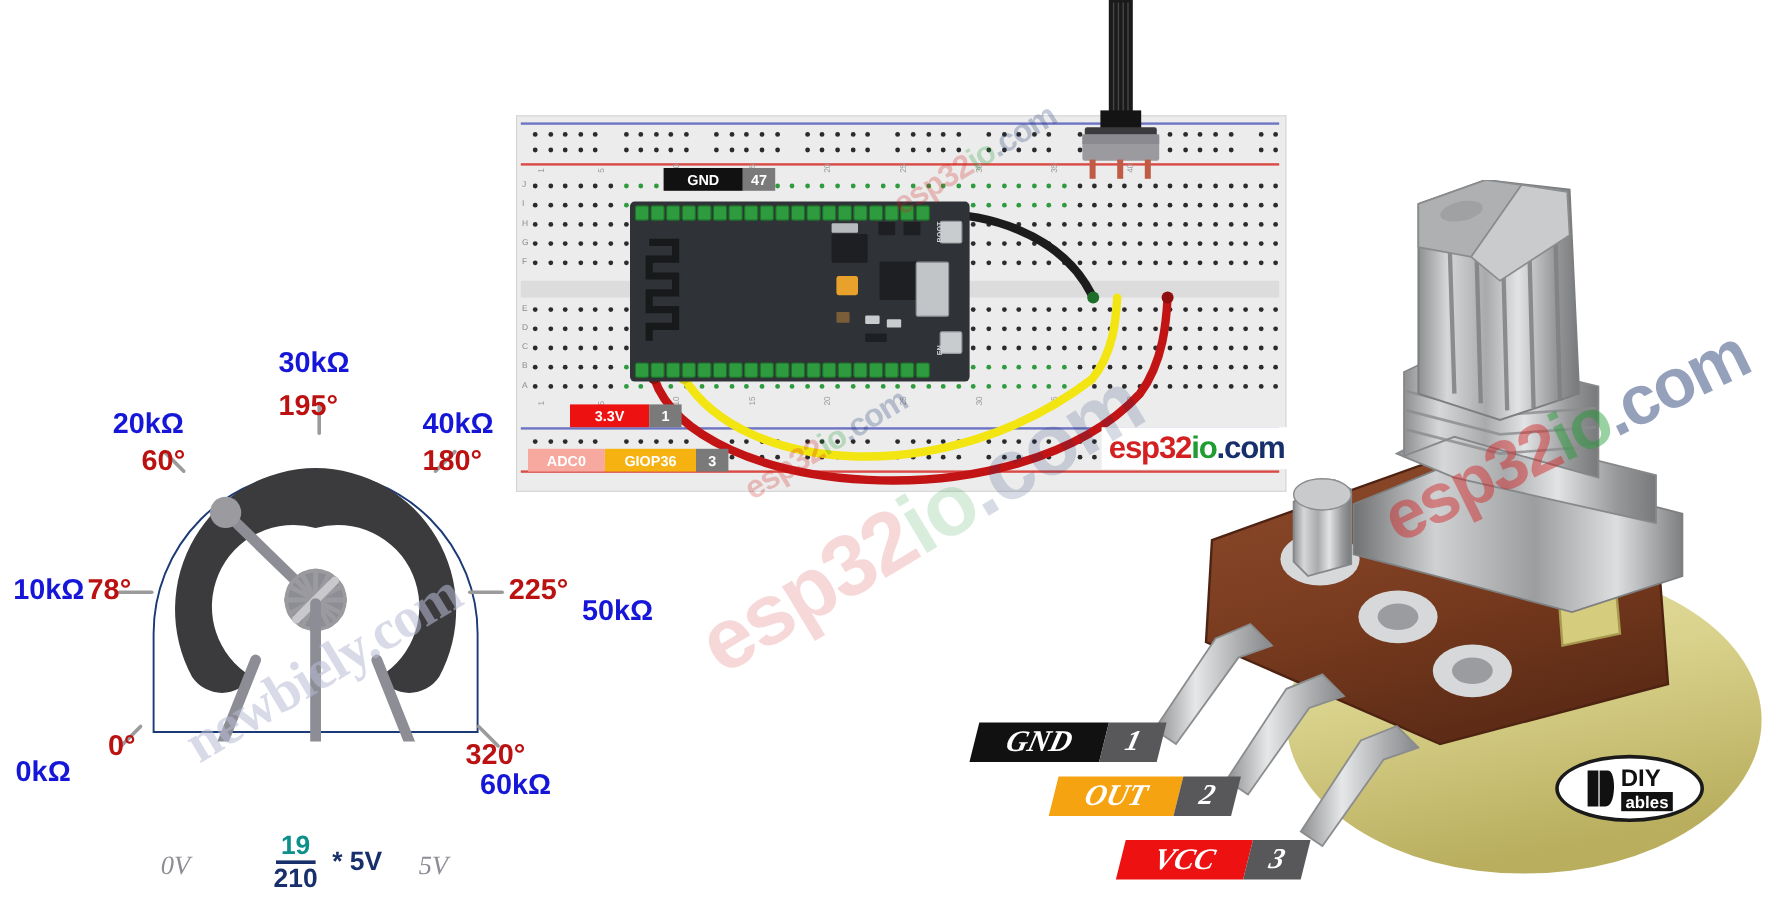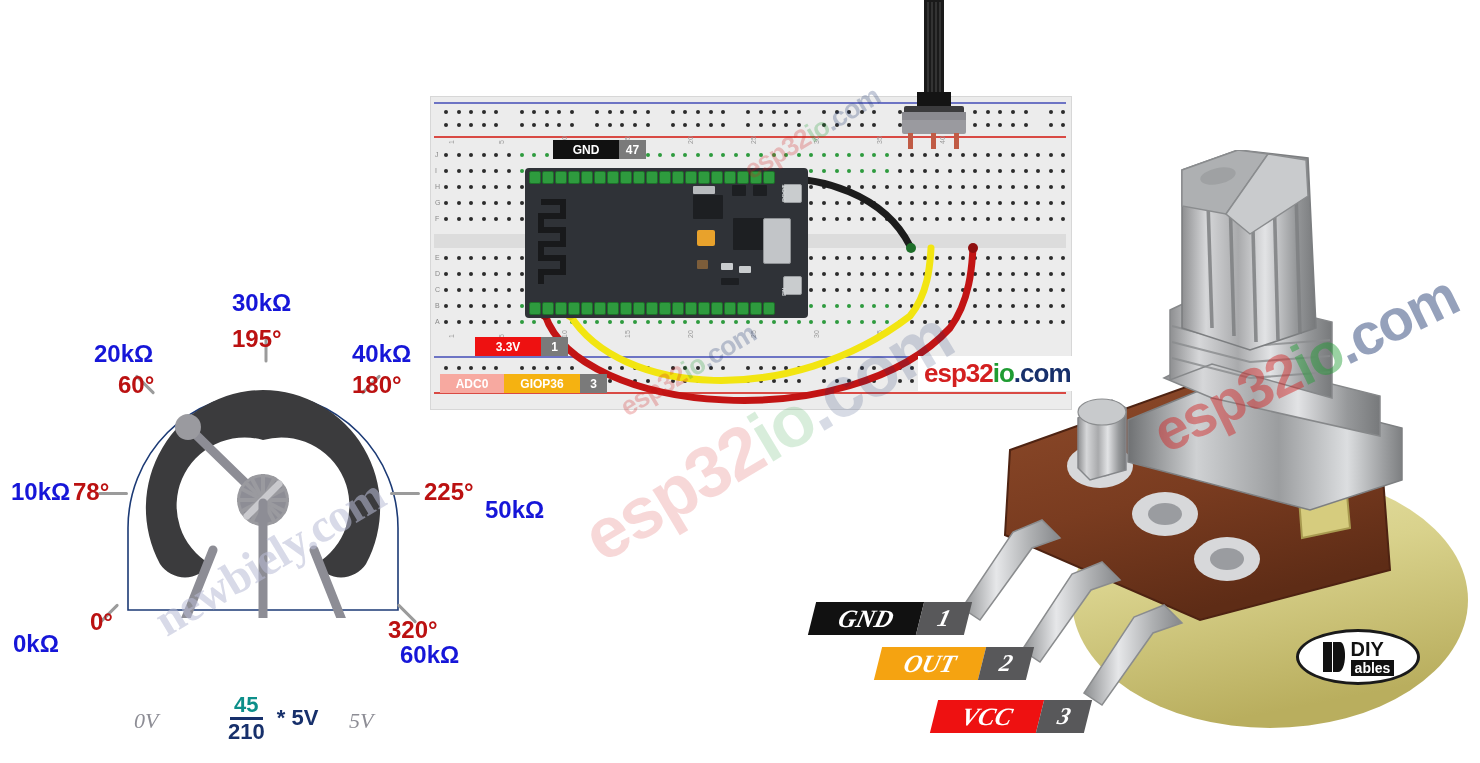--- a/index.html
+++ b/index.html
@@ -175,21 +175,21 @@
   <div class="lbl ohm" style="left:13px;top:352px;font-size:24px;">0kΩ</div>
 
   <div class="lbl deg" style="left:388px;top:338px;font-size:24px;">320°</div>
   <div class="lbl ohm" style="left:400px;top:363px;font-size:24px;">60kΩ</div>
 
   <div class="lbl lbl-grey" style="left:134px;top:430px;font-size:22px;">0V</div>
   <div class="lbl lbl-grey" style="left:349px;top:430px;font-size:22px;">5V</div>
 
   <div class="lbl" style="left:228px;top:414px;font-size:22px;color:#17306b;">
     <span class="frac" style="font-size:22px;">
-      <span class="num">45</span>
+      <span class="num">19</span>
       <span class="bar"></span>
       <span class="den">210</span>
     </span>
     <span style="margin-left:6px;">* 5V</span>
   </div>
 
   <div class="watermark-nb" style="left:140px;top:250px;">newbiely.com</div>
 </div>
 
 <div class="abs" id="bb-wrap">

